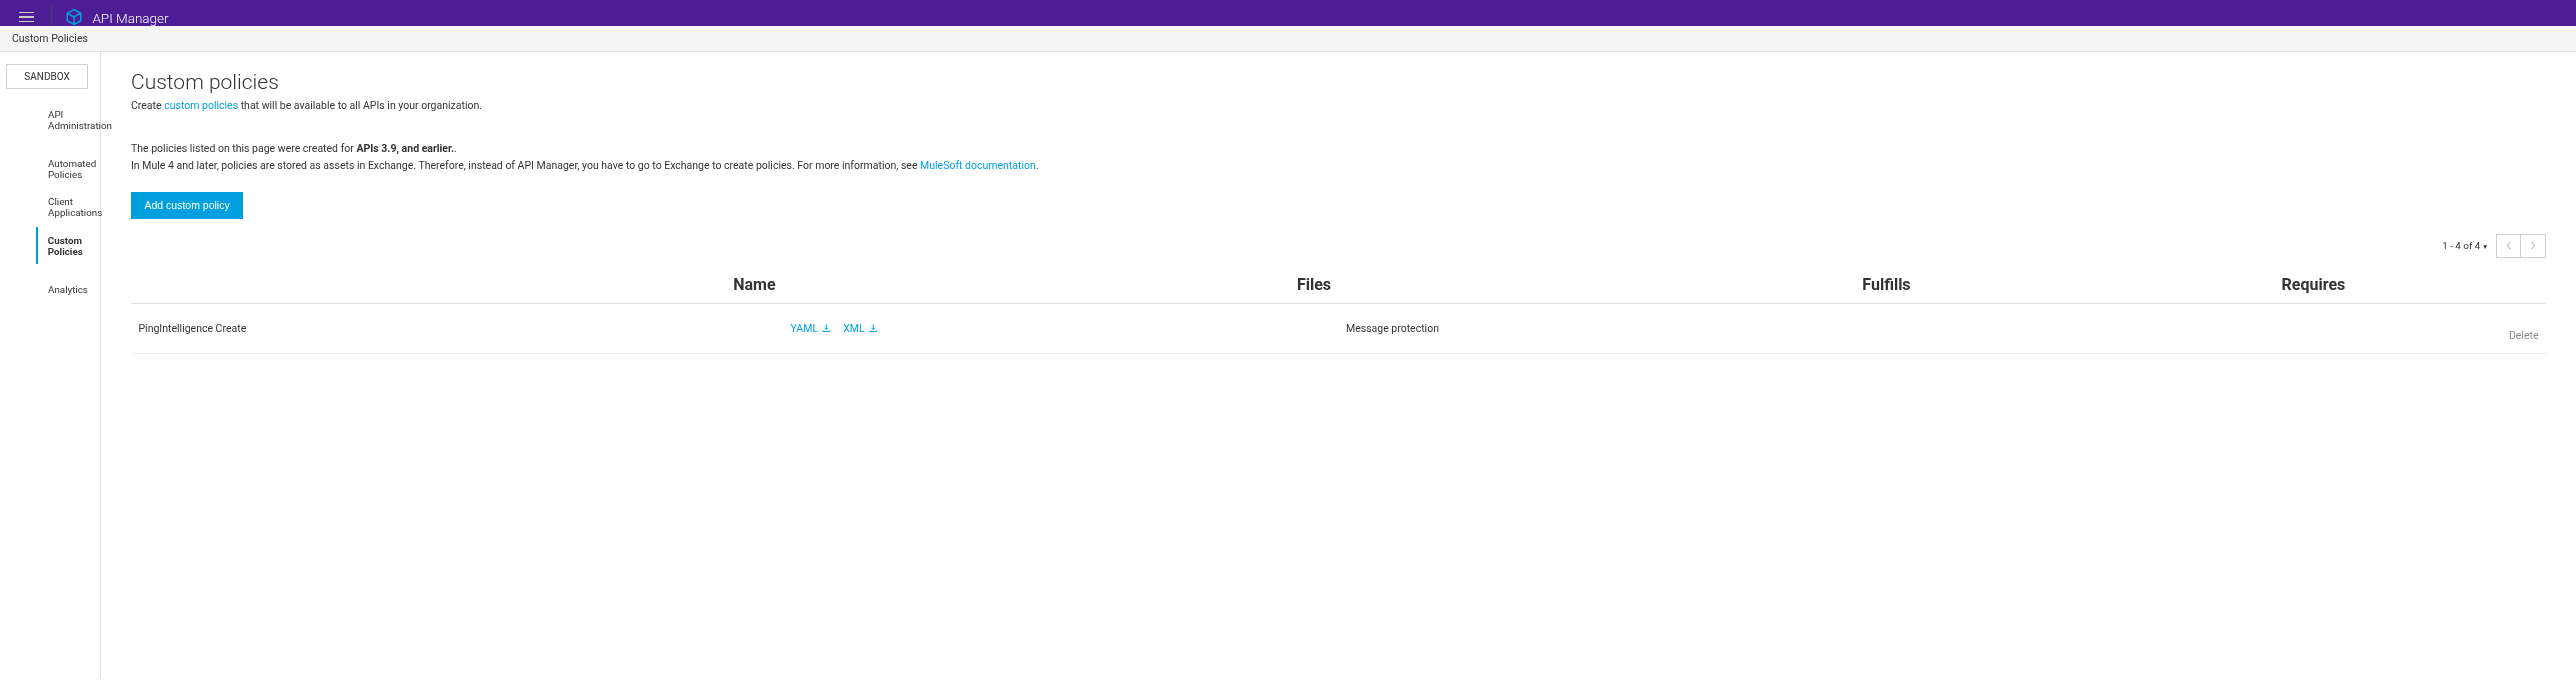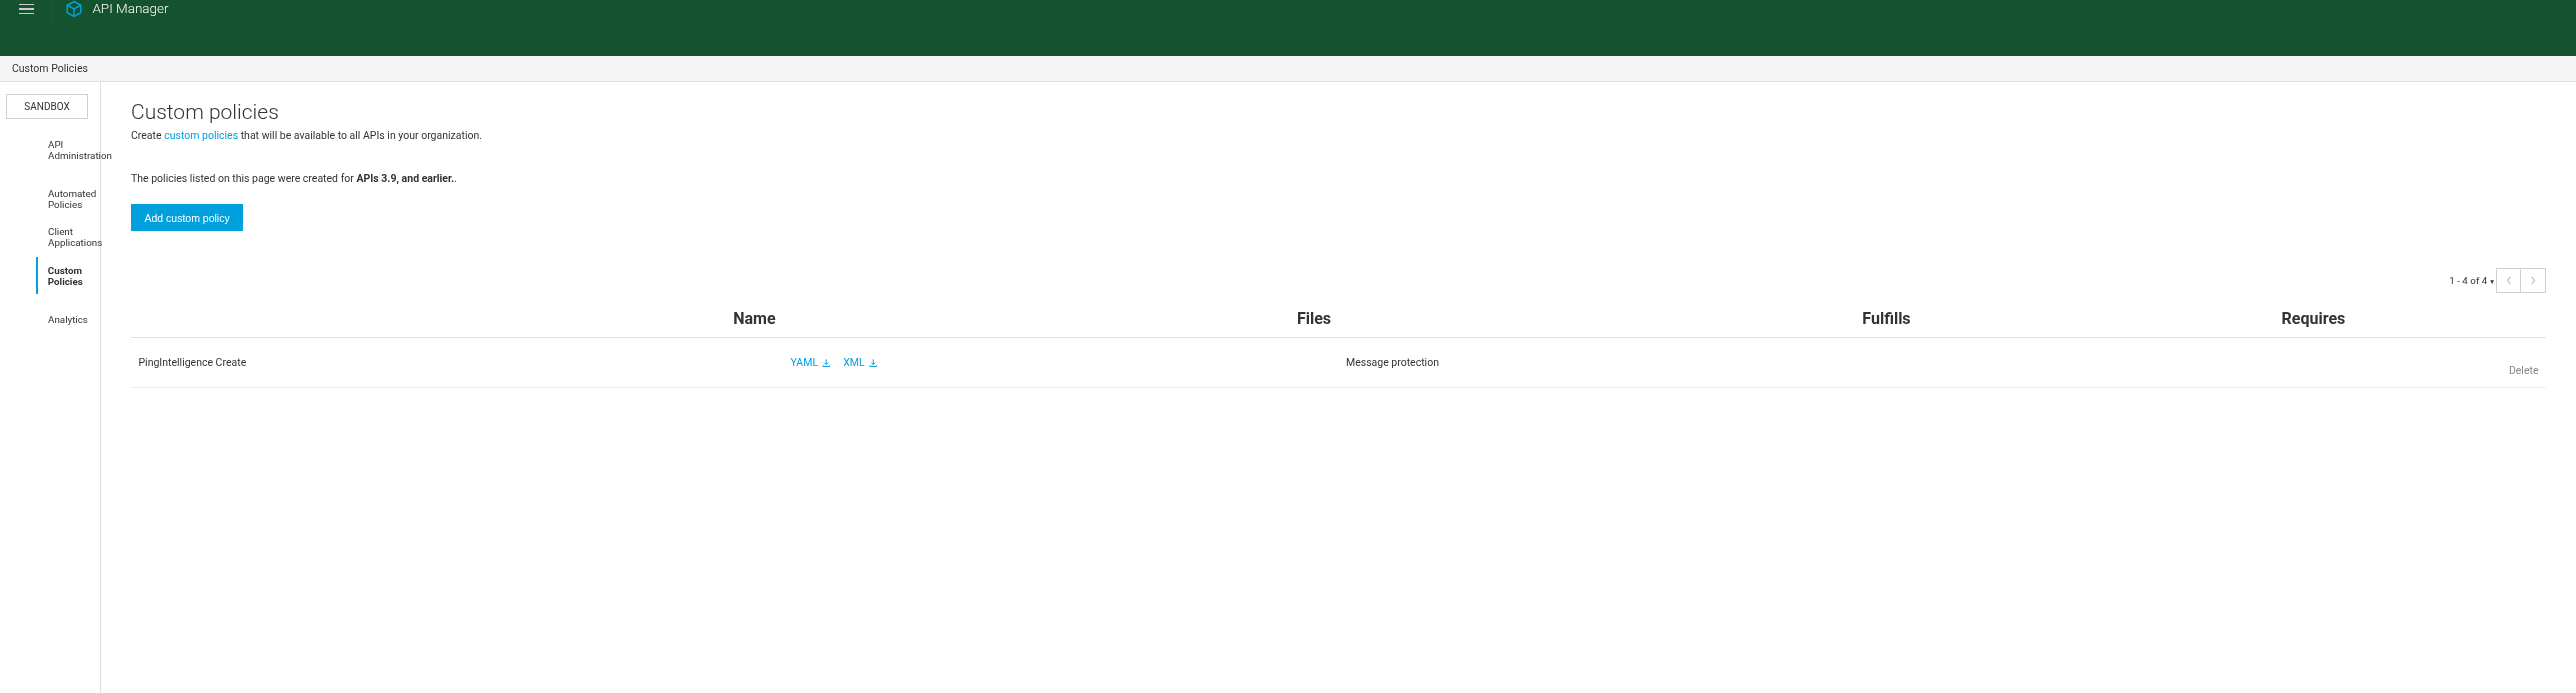--- a/index.html
+++ b/index.html
@@ -7,24 +7,24 @@
       padding: 0;
       box-sizing: border-box;
     }
     body {
       font-family: -apple-system, BlinkMacSystemFont, "Segoe UI", Roboto, "Helvetica Neue", Arial, sans-serif;
       font-size: 10.5px;
       color: #333;
       background: #fff;
     }
     .top-header {
-      background: #14532d;
-      height: 56px;
-      display: flex;
-      align-items: flex-start;
+      background: #4c1d95;
+      height: 26px;
+      display: flex;
+      align-items: flex-end;
       padding: 0 15px;
       color: #fff;
     }
     .hamburger-icon {
       display: flex;
       flex-direction: column;
       gap: 3px;
       cursor: pointer;
       padding: 3.8px;
     }
@@ -118,27 +118,27 @@
     .info-block {
       margin-bottom: 18px;
     }
     .primary-button {
       background: #00a0df;
       color: #fff;
       border: none;
       padding: 7.5px 13.5px;
       font-size: 10.5px;
       cursor: pointer;
-      margin-bottom: 37px;
+      margin-bottom: 15px;
     }
     .pagination-bar {
       display: flex;
       justify-content: flex-end;
       align-items: center;
-      gap: 2px;
+      gap: 9px;
       margin-bottom: 7.5px;
     }
     .pagination-text {
       font-size: 9.8px;
       color: #333;
     }
     .pagination-buttons {
       display: flex;
       border: 0.8px solid #d0d0d0;
     }
@@ -243,20 +243,23 @@
 
   <div class="content">
     <h1 class="page-title">Custom policies</h1>
     <p class="page-subtitle">
       <span>Create </span><a class="link">custom policies</a><span> that will be available to all APIs in your organization.</span>
     </p>
 
     <div class="info-block">
       <p class="info-paragraph">
         <span>The policies listed on this page were created for </span><strong>APIs 3.9, and earlier.</strong><span>.</span>
+      </p>
+      <p class="info-paragraph">
+        <span>In Mule 4 and later, policies are stored as assets in Exchange. Therefore, instead of API Manager, you have to go to Exchange to create policies. For more information, see </span><a class="link">MuleSoft documentation</a><span>.</span>
       </p>
     </div>
 
     <button class="primary-button">Add custom policy</button>
 
     <div class="pagination-bar">
       <span class="pagination-text">
         <span>1 - 4 of 4</span><span class="chevron-down">▾</span>
       </span>
       <div class="pagination-buttons">

